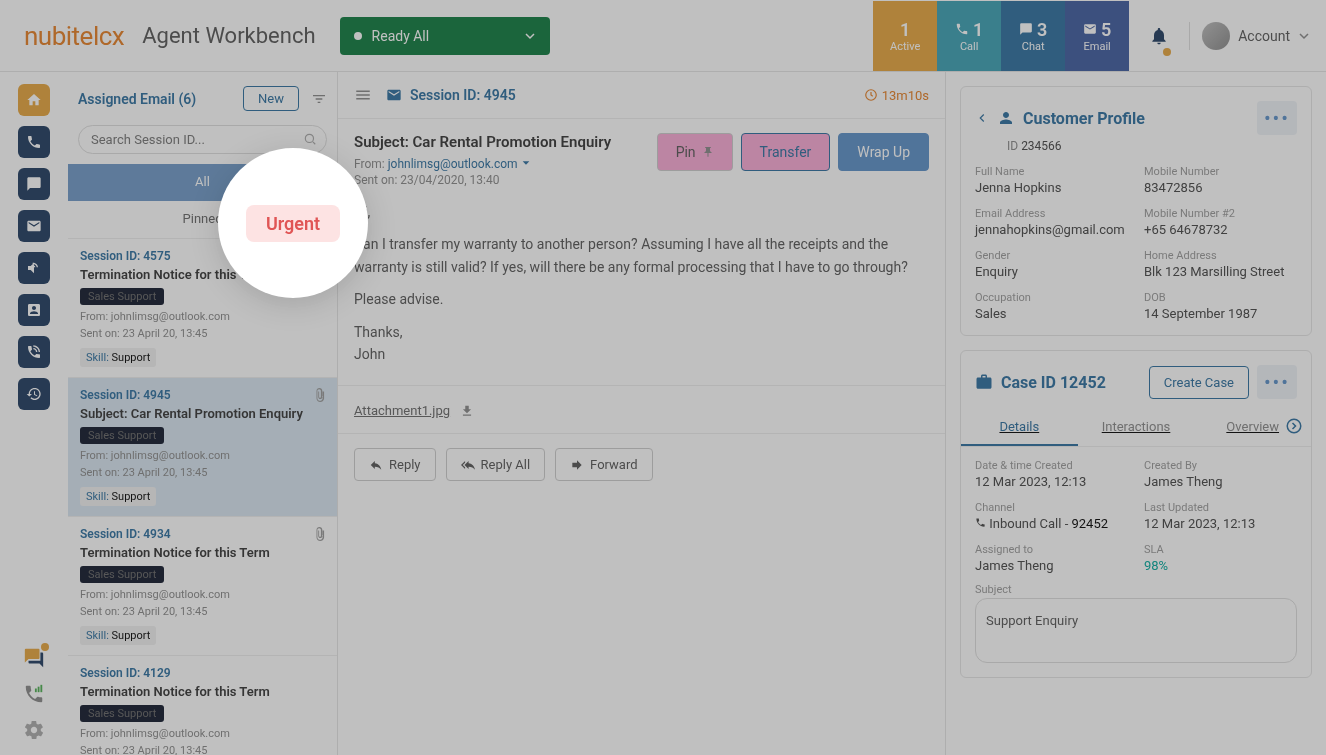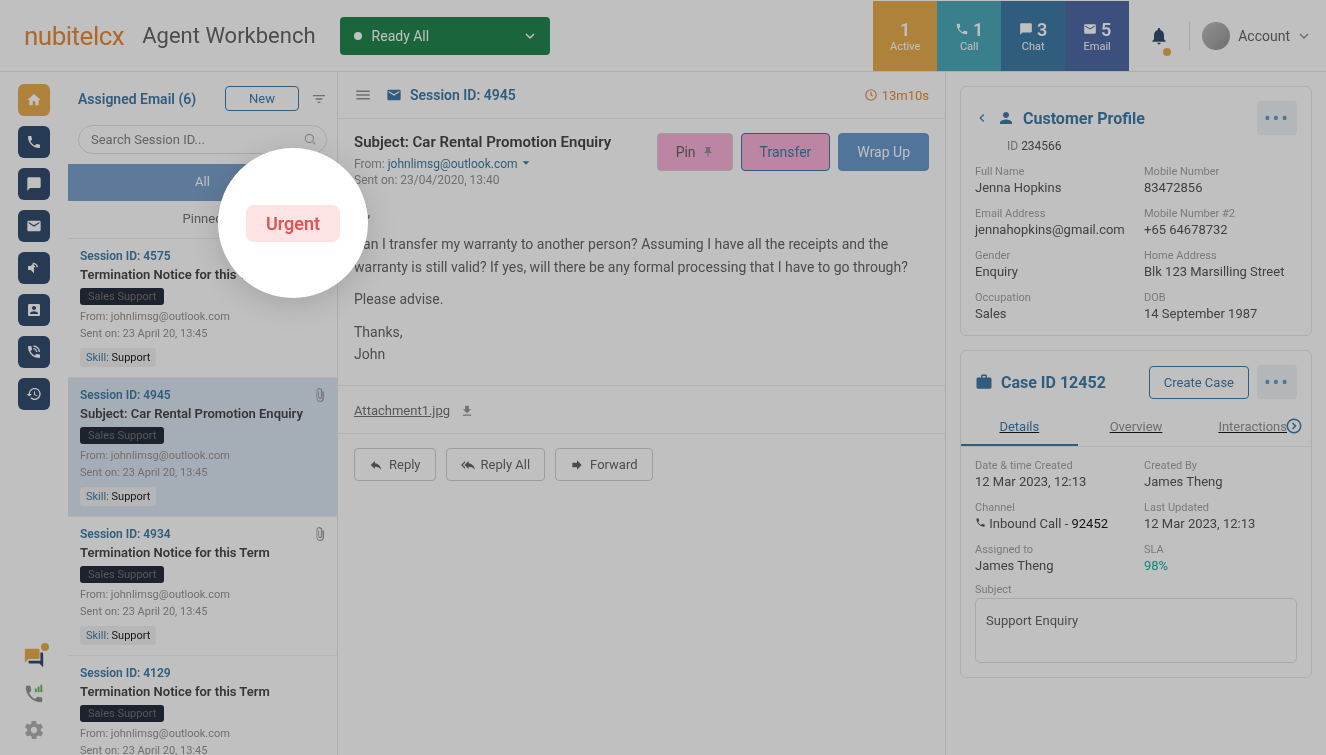--- a/index.html
+++ b/index.html
@@ -33,21 +33,21 @@
 .nav-item { width:32px; height:32px; border-radius:6px; background:#1e3a5f; display:flex; align-items:center; justify-content:center; }
 .nav-item.active { background:#e6a43b; }
 .nav-bottom { margin-top:auto; padding-bottom:16px; display:flex; flex-direction:column; align-items:center; gap:14px; }
 .chat-presence { position:relative; }
 .chat-presence::before { content:''; position:absolute; top:-4px; right:-4px; width:8px; height:8px; background:#e6a43b; border-radius:50%; }
 
 
 .list-panel { width:270px; border-right:1px solid #e5e5e5; display:flex; flex-direction:column; background:#fff; }
 .list-header { display:flex; align-items:center; padding:14px 10px; justify-content:space-between; }
 .list-title { color:#2c6e9e; font-weight:600; font-size:14px; }
-.new-btn { border:1px solid #2c6e9e; color:#2c6e9e; background:#fff; padding:4px 23px; border-radius:4px; font-size:13px; }
+.new-btn { border:1px solid #2c6e9e; color:#2c6e9e; background:#fff; padding:4px 14px; border-radius:4px; font-size:13px; }
 .filter-icon { color:#888; margin-left:6px; }
 .search-box { margin:0 10px 10px; position:relative; }
 .search-box input { width:100%; border:1px solid #ddd; border-radius:16px; padding:6px 30px 6px 12px; font-size:13px; color:#666; }
 .search-box .si { position:absolute; right:10px; top:7px; color:#aaa; }
 .tabs { display:flex;flex-direction:column; }
 .tab { flex:1; text-align:center; padding:10px 0; font-size:13px; color:#666; border-bottom:2px solid transparent; }
 .tab.active { background:#6f99c7; color:#fff; }
 .session-list { overflow-y:auto; flex:1; }
 .session { padding:10px 12px; border-top:1px solid #eee; font-size:12px; position:relative; }
 .session.selected { background:#d8e5f0; }
@@ -98,21 +98,21 @@
 .case-title { color:#2c6e9e; font-weight:700; font-size:16px; display:flex; align-items:center; gap:8px; }
 .create-btn { margin-left:auto; border:1px solid #2c6e9e; color:#2c6e9e; background:#fff; padding:8px 14px; border-radius:4px; font-size:13px; }
 .subtabs { display:flex; border-bottom:1px solid #eee; margin:0 -14px 12px; position:relative;text-decoration:underline; }
 .subtab { flex:1; text-align:center; padding:10px 0; font-size:13px; color:#888; }
 .subtab.active { color:#2c6e9e; border-bottom:2px solid #2c6e9e; }
 .subtabs .arrow { position:absolute; right:8px; top:8px; color:#2c6e9e; }
 .channel-val { color:#444; font-size:13px; }
 .channel-val .ref { color:#000000; }
 .sla { color:#00a99d; }
 .subject-field { margin-top:10px; }
-.subject-input { width:100%; border:1px solid #ddd; border-radius:5px; padding:14px 10px 34px; font-size:13px; color:#555; }
+.subject-input { width:100%; border:1px solid #ddd; border-radius:12px; padding:14px 10px 34px; font-size:13px; color:#555; }
 
 
 .dim { position:absolute; inset:0; background:rgba(60,60,60,0.32); pointer-events:none; }
 .spotlight { position:absolute; top:148px; left:218px; width:150px; height:150px; border-radius:50%; background:#fff; box-shadow:0 0 0 9999px rgba(60,60,60,0.0), 0 6px 30px rgba(0,0,0,0.15); display:flex; align-items:center; justify-content:center; }
 .urgent { background:#fde3e3; color:#e05555; padding:8px 20px; border-radius:8px; font-weight:600; font-size:18px; }
 
 svg { display:block; }
 </style>
 </head>
 <body>
@@ -440,22 +440,22 @@
           <svg width="18" height="18" viewBox="0 0 24 24" fill="#2c6e9e">
               <path d="M20 6h-4V4c0-1.1-.9-2-2-2h-4c-1.1 0-2 .9-2 2v2H4c-1.1 0-2 .9-2 2v11c0 1.1.9 2 2 2h16c1.1 0 2-.9 2-2V8c0-1.1-.9-2-2-2zM10 4h4v2h-4V4z"></path>
             </svg>
           <span>Case ID 12452</span>
         </div>
         <button class="create-btn">Create Case</button>
         <div class="more" style="margin-left:8px">•••</div>
       </div>
       <div class="subtabs">
         <div class="subtab active">Details</div>
+        <div class="subtab">Interactions</div>
         <div class="subtab">Overview</div>
-        <div class="subtab">Interactions</div>
         <svg class="arrow" width="18" height="18" viewBox="0 0 24 24" fill="none" stroke="#2c6e9e" stroke-width="2">
             <circle cx="12" cy="12" r="9"></circle>
             <path d="M10 8l4 4-4 4"></path>
           </svg>
       </div>
       <div class="fields">
         <div>
             <div class="field-lbl">Date &amp; time Created</div>
             <div class="field-val">12 Mar 2023, 12:13</div>
           </div>

